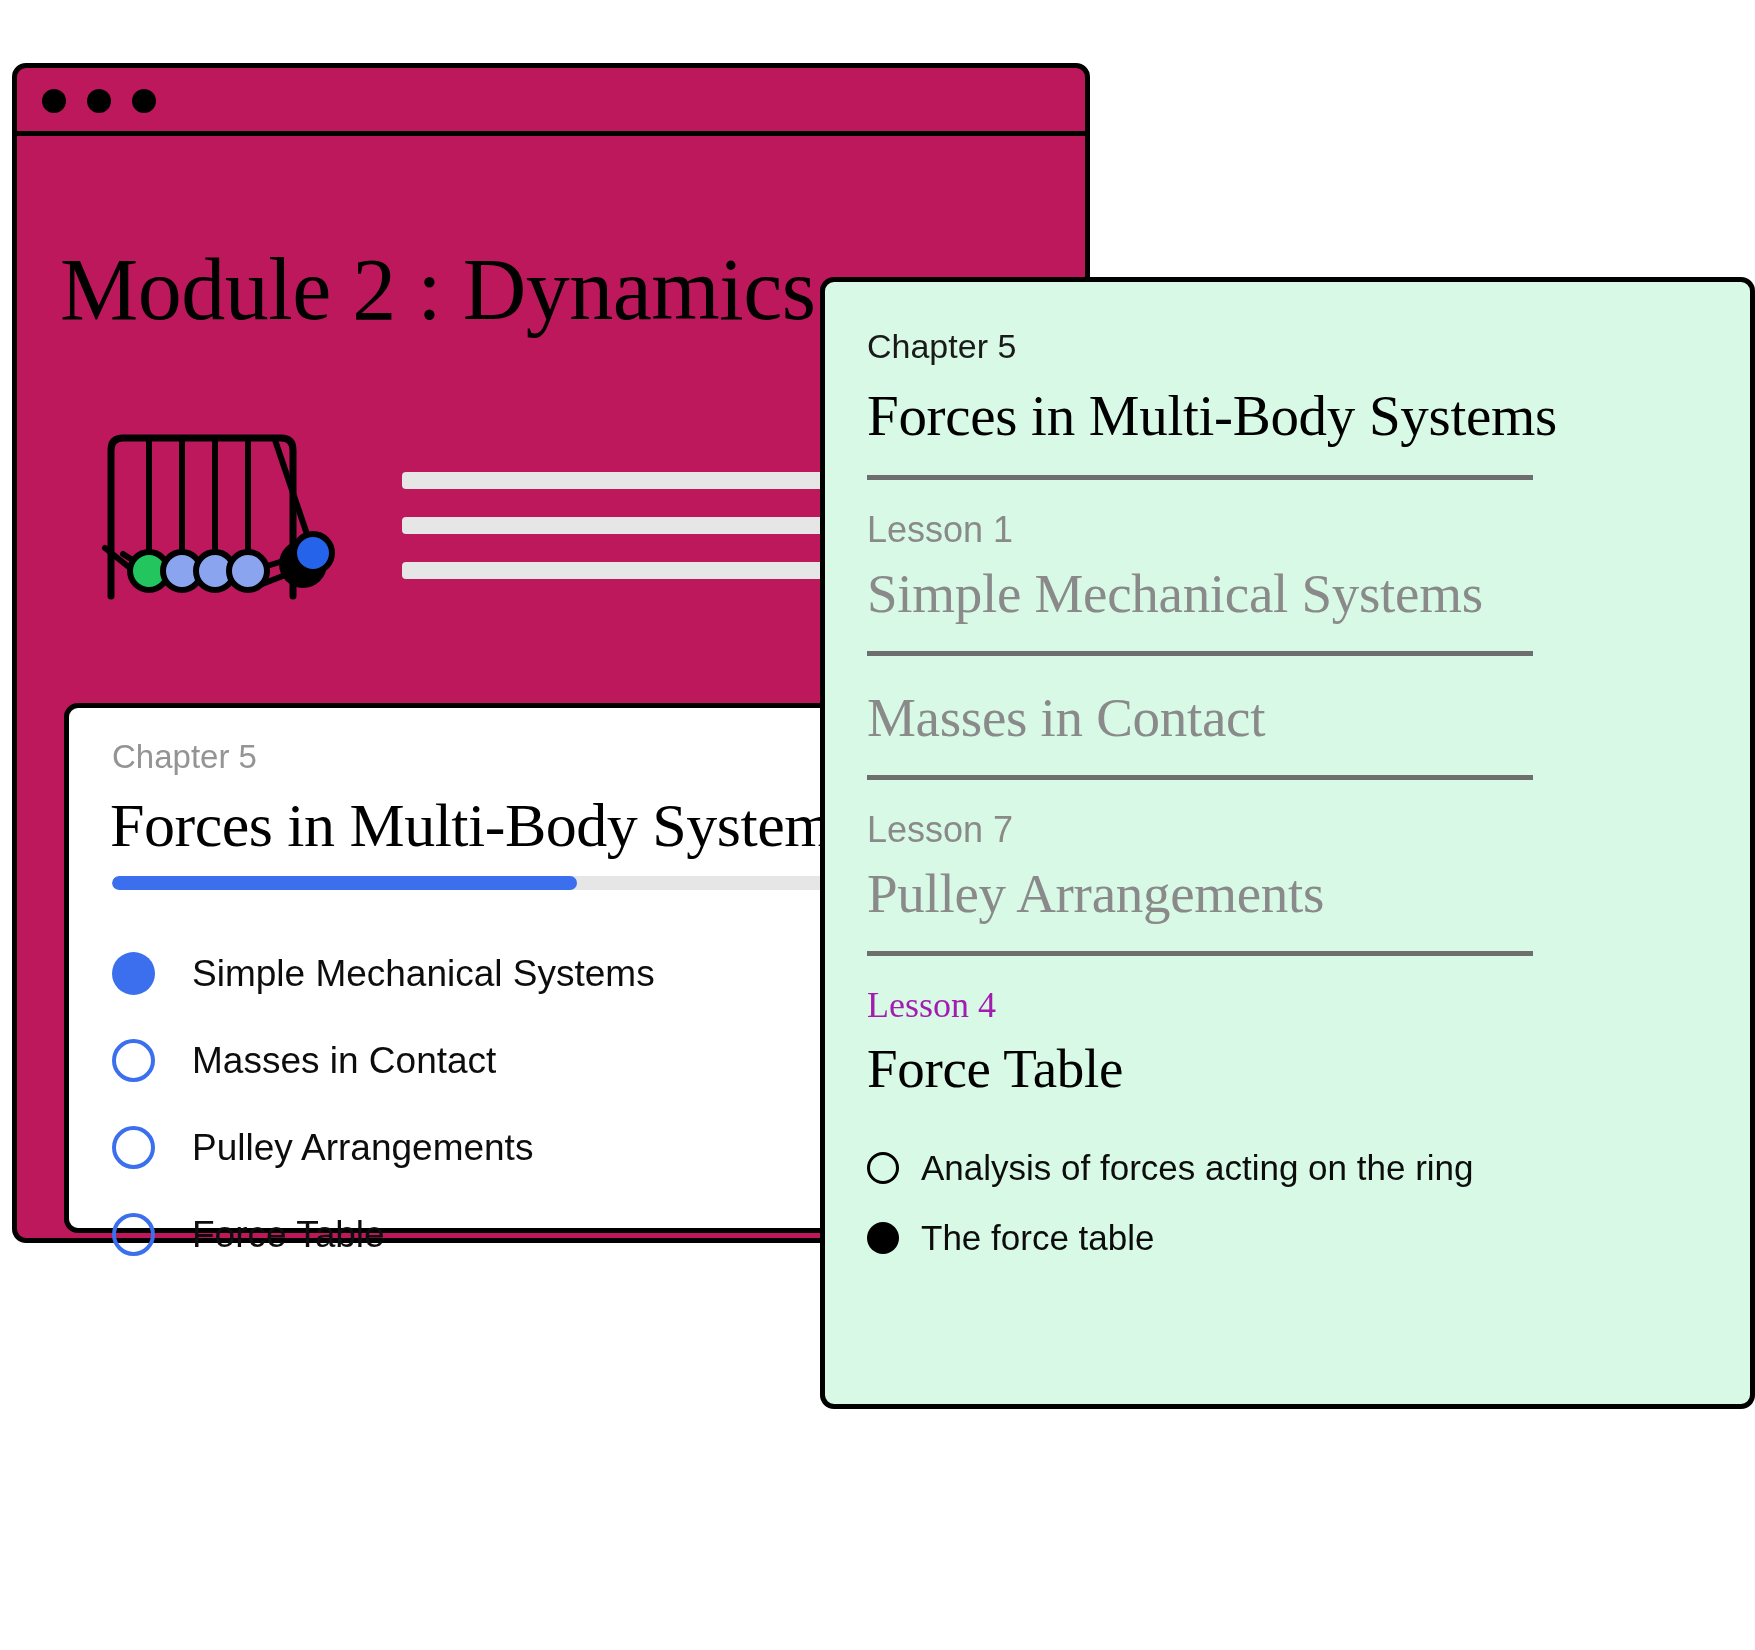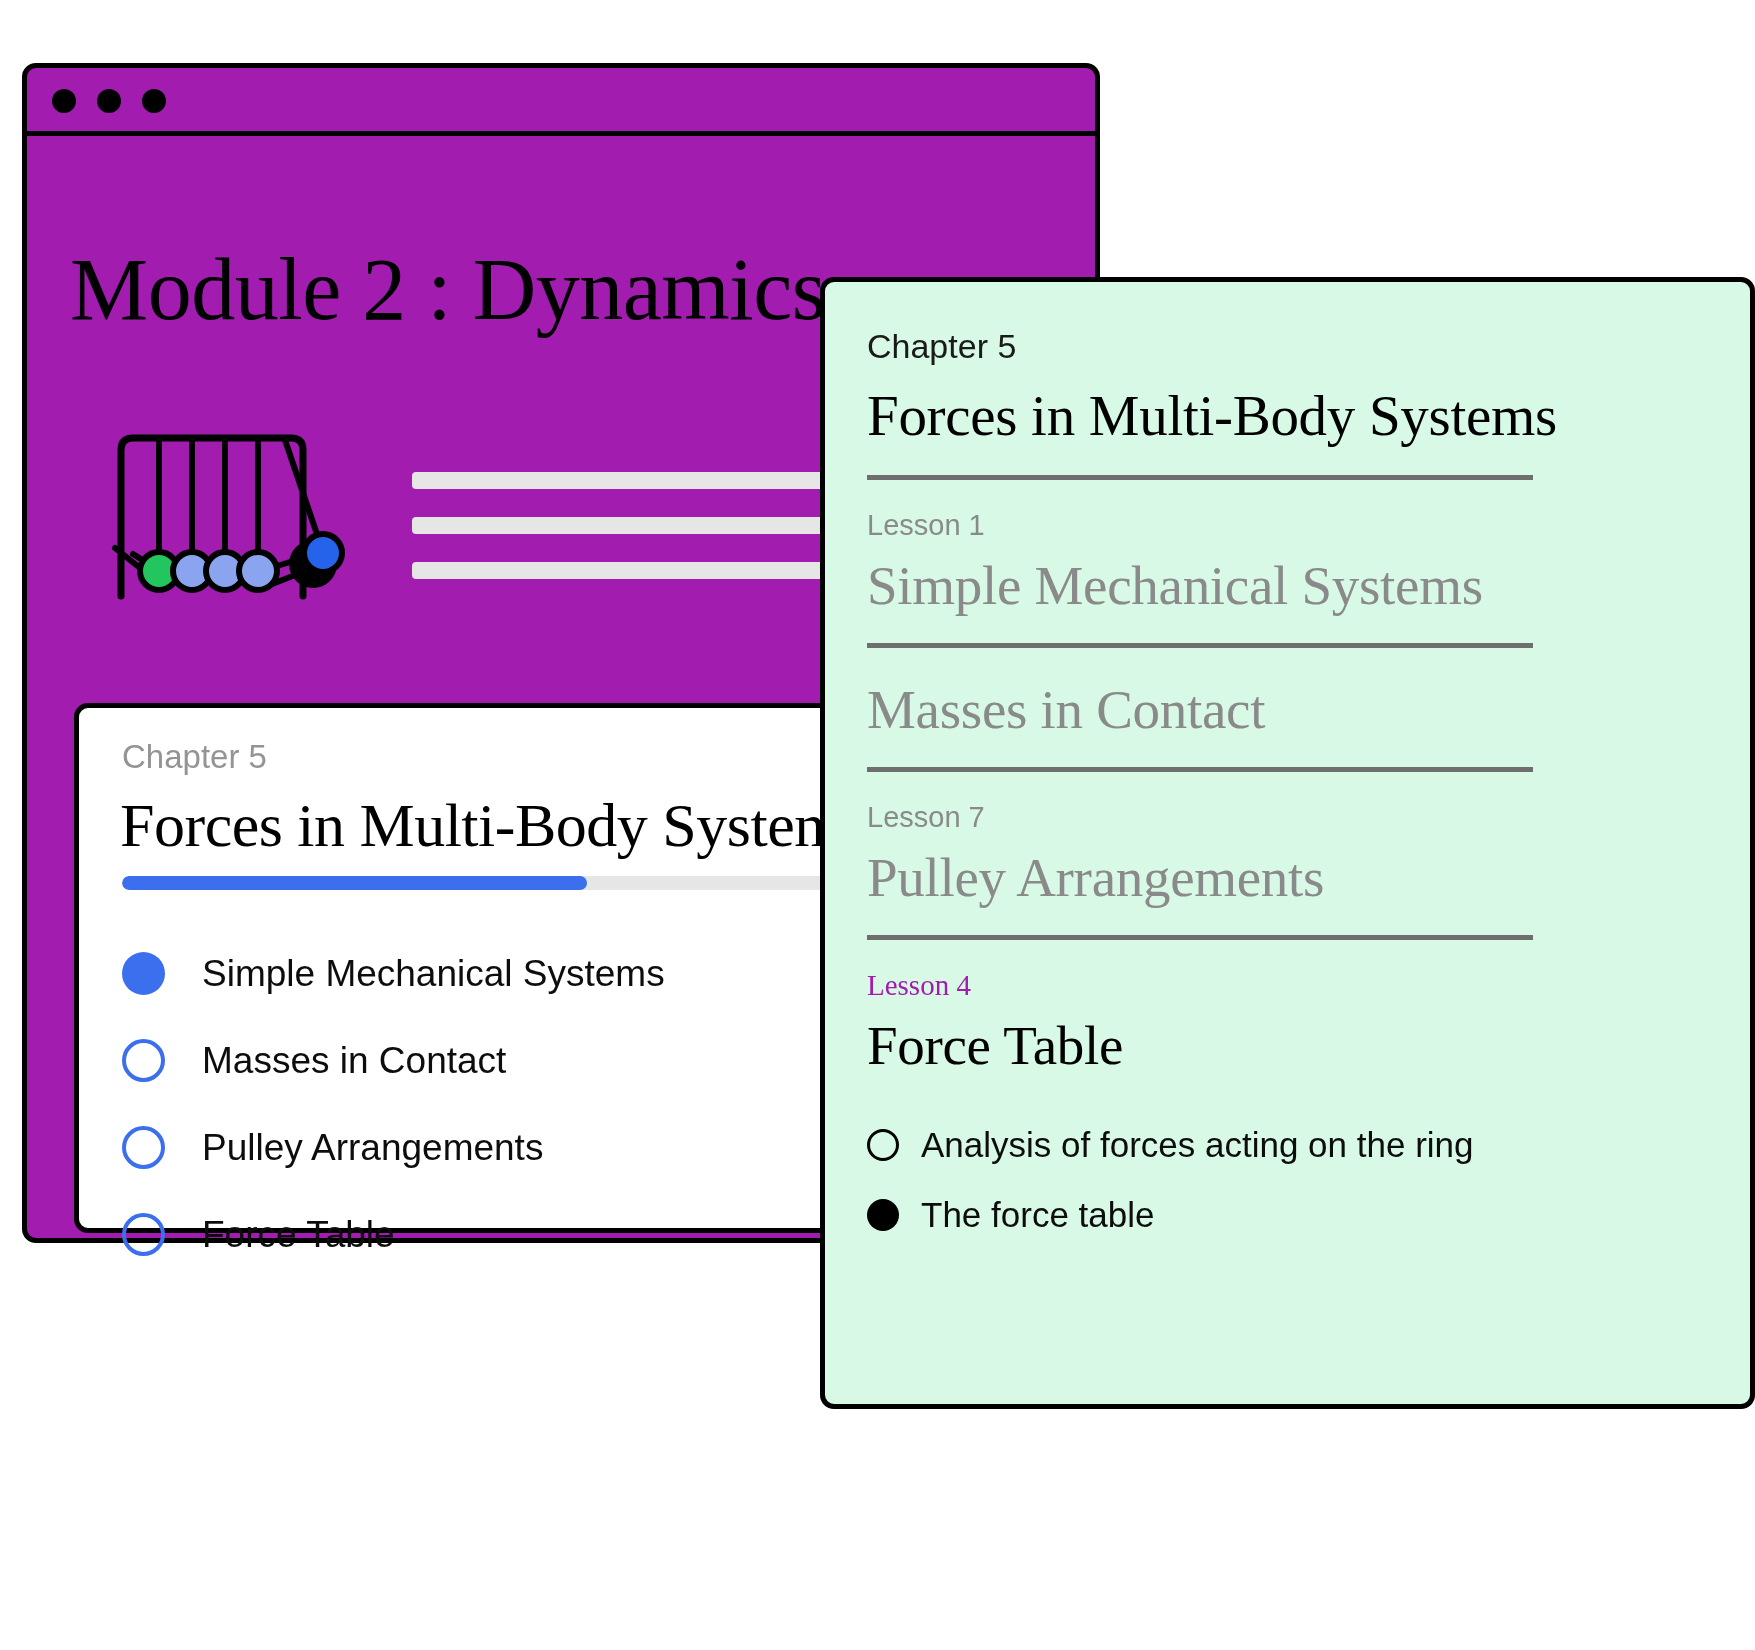--- a/index.html
+++ b/index.html
@@ -12,25 +12,25 @@
     height: 1650px;
     position: relative;
     overflow: hidden;
     font-family: "Liberation Sans", sans-serif;
     -webkit-font-smoothing: antialiased;
   }
 
   
   .browser-window {
     position: absolute;
-    left: 22px;
+    left: 12px;
     top: 63px;
     width: 1078px;
     height: 1180px;
-    background: #a21caf;
+    background: #be185d;
     border: 5px solid #000000;
     border-radius: 14px;
     box-sizing: border-box;
     z-index: 1;
   }
   .titlebar {
     position: absolute;
     left: 0; top: 0; right: 0;
     height: 68px;
     border-bottom: 5px solid #000000;
@@ -211,21 +211,21 @@
   .gp-divider {
     margin-top: 26px;
     height: 5px;
     background: #6e6e6e;
     width: 666px;
   }
   .lesson-block {
     margin-top: 30px;
   }
   .lesson-eyebrow {
-    font-size: 29px;
+    font-size: 36px;
     font-family: "Liberation Sans", sans-serif;
     line-height: 1.1;
     color: #8a8a8a;
     margin-top: 28px;
   }
   .lesson-eyebrow.active { color: #a21caf; font-family: Liberation Serif, serif; }
   .lesson-title {
     margin-top: 12px;
     font-family: "Liberation Serif", serif;
     font-size: 55px;

